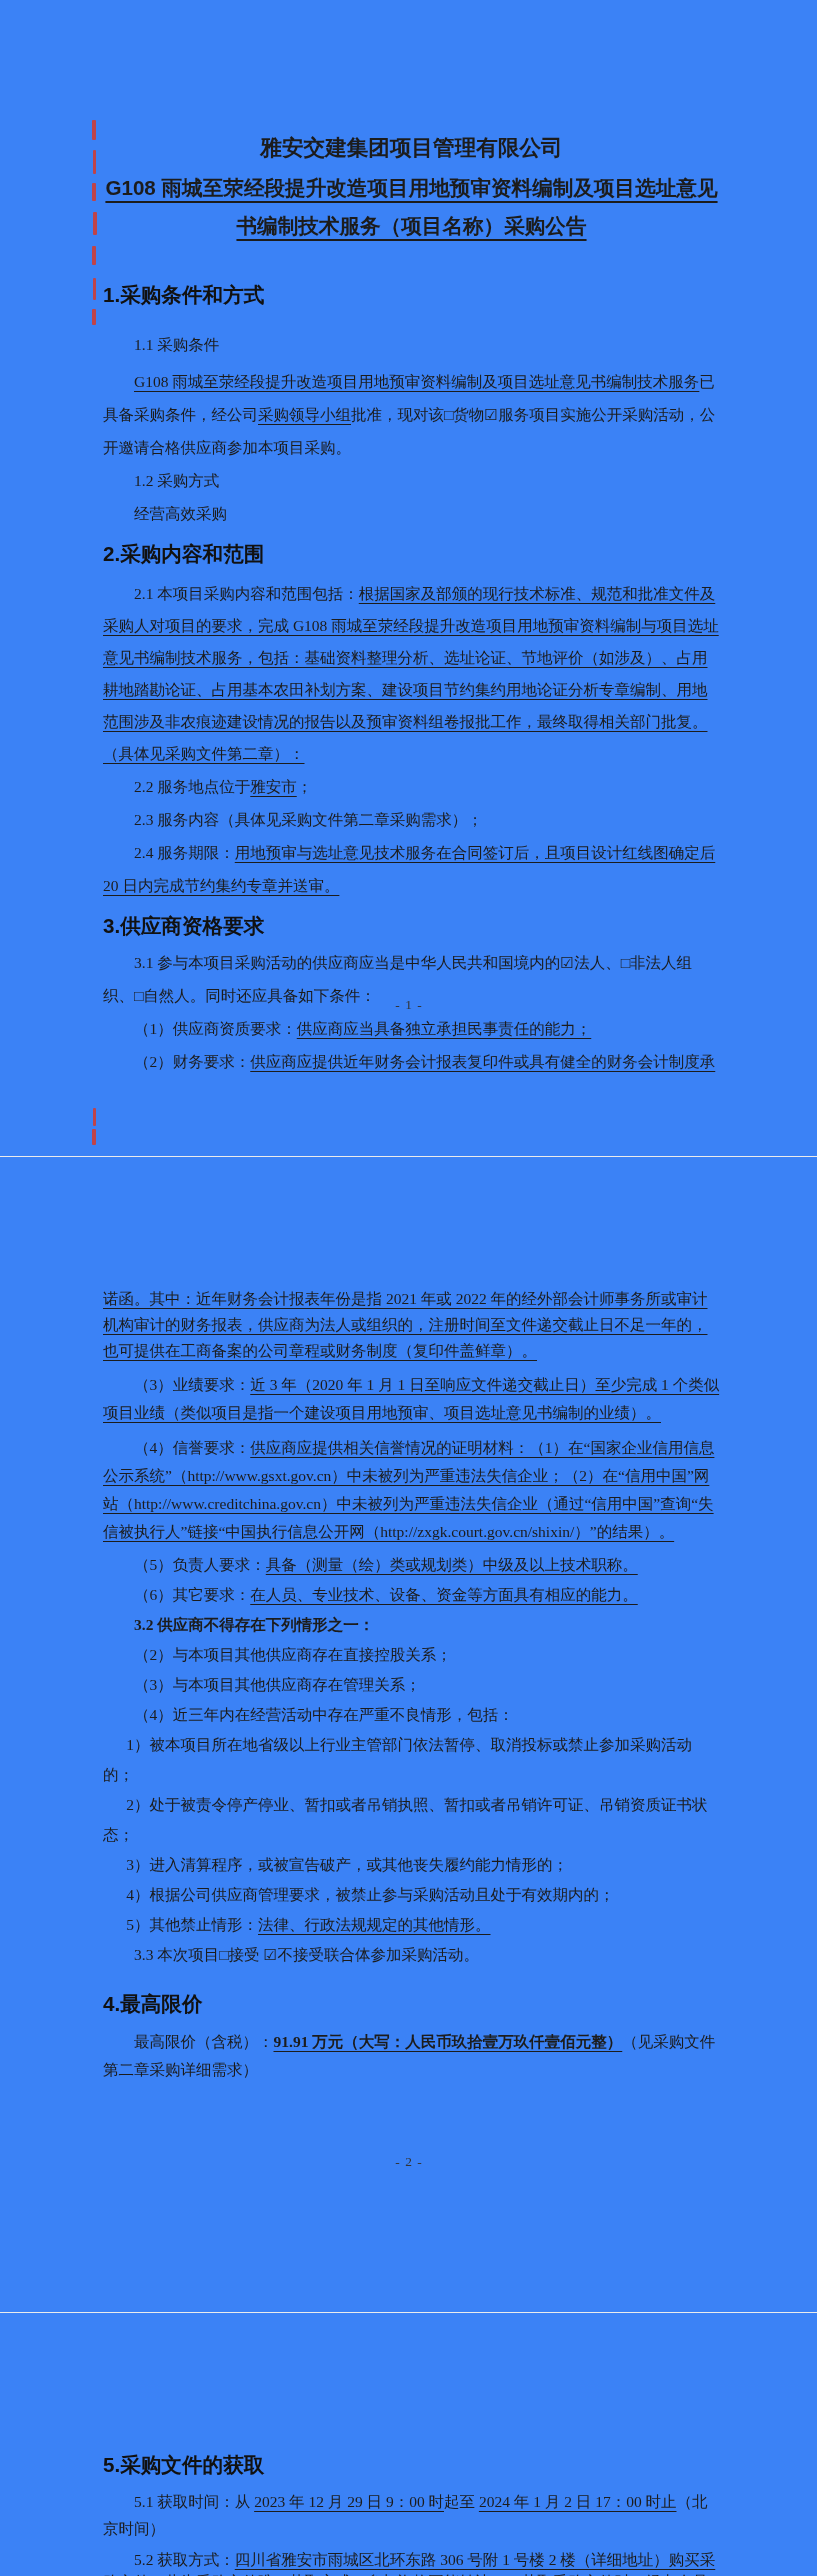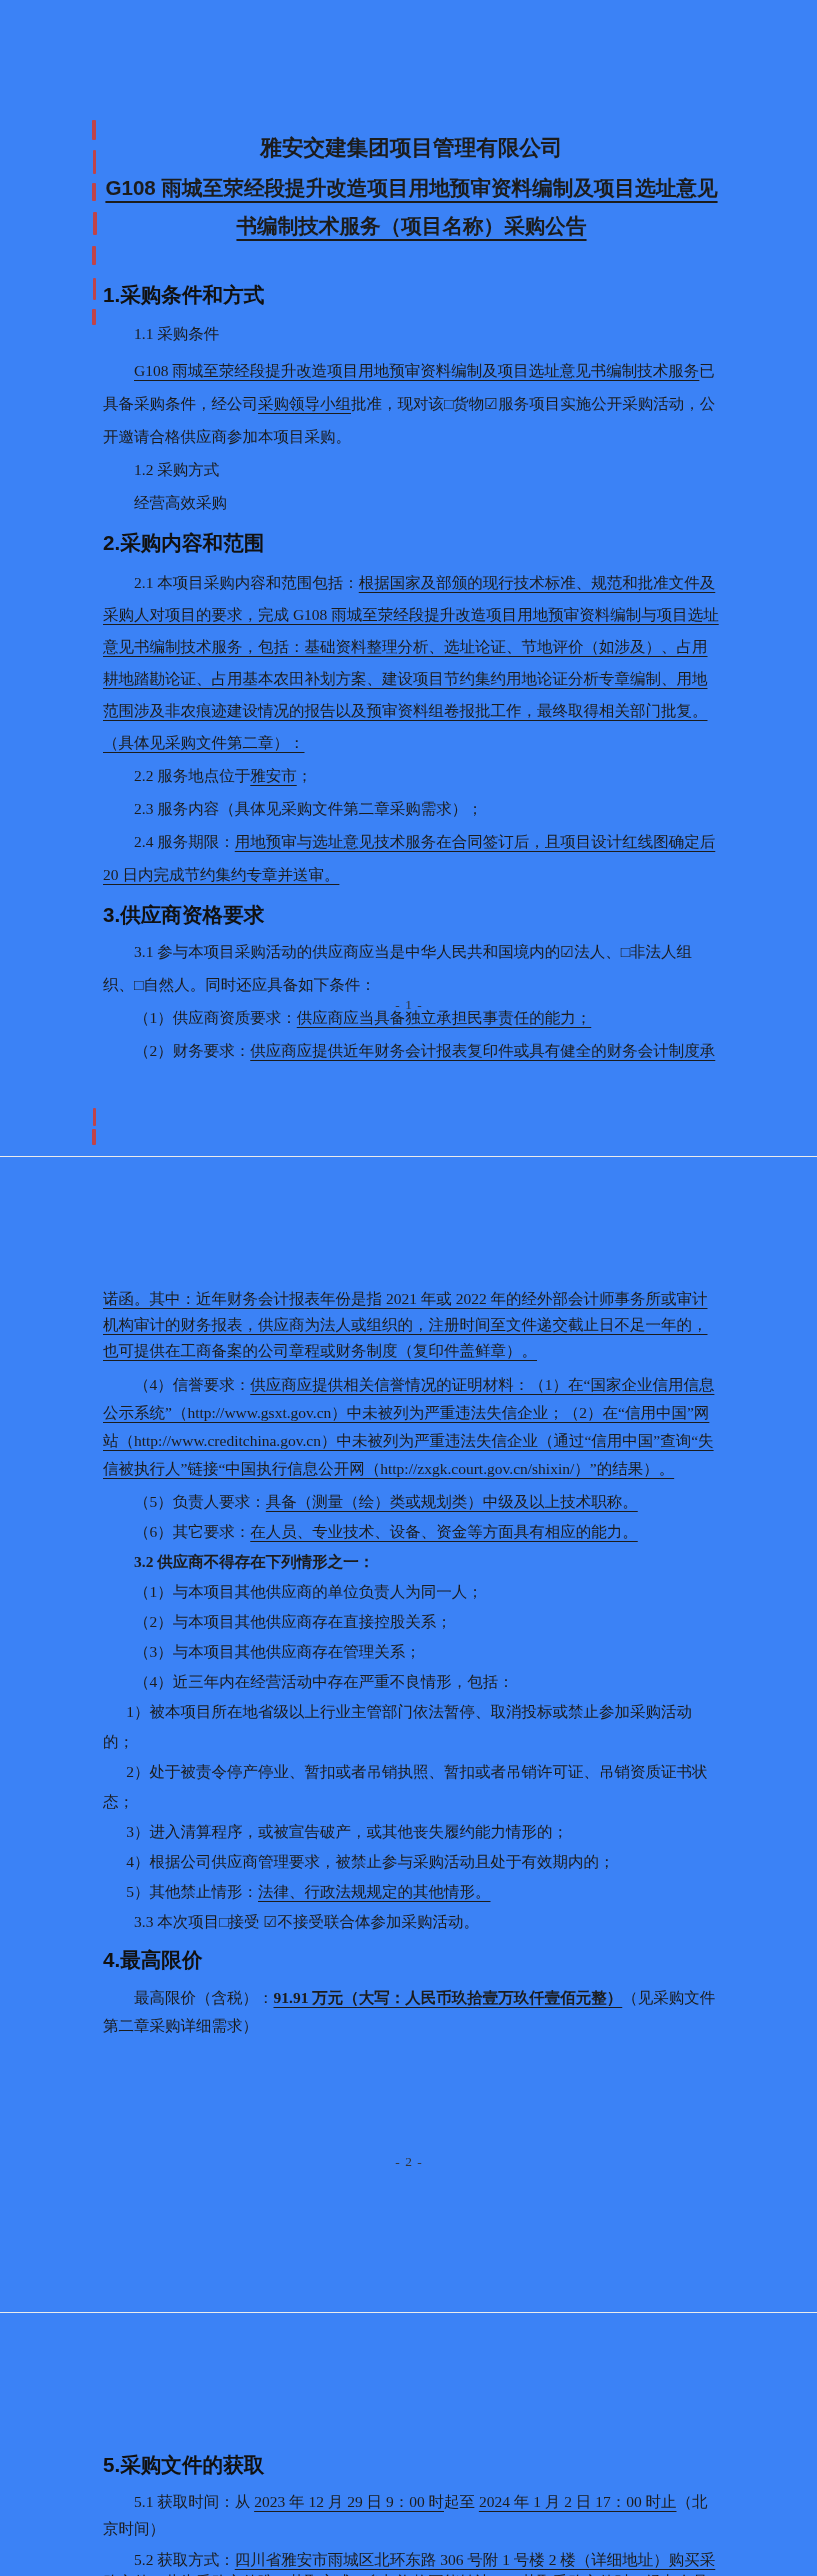--- a/index.html
+++ b/index.html
@@ -28,21 +28,21 @@
     font-weight:bold; font-size:20.6px; line-height:38px; text-align:center; margin:3px 0 0 0;
     text-decoration:underline; text-underline-offset:6.2px; text-decoration-thickness:1.5px;
   }
   
   .ln{font-size:15.5px; line-height:33px; margin:0;}
   .ln.ind{text-indent:2em;}
   .tight{line-height:24px;}
   .xtight{line-height:21.6px;}
   .u{text-decoration:underline; text-underline-offset:4.1px; text-decoration-thickness:1px;}
   .b{font-weight:bold;}
-  .mt8{margin-top:4.1px;}.mt14{margin-top:7.2px;}.mt20{margin-top:10.3px;}.mt28{margin-top:9px;}.mt70{margin-top:36px;}
+  .mt8{margin-top:4.1px;}.mt14{margin-top:7.2px;}.mt20{margin-top:10.3px;}.mt28{margin-top:20px;}.mt70{margin-top:36px;}
   .pagenum{
     position:absolute; left:0; right:0; top:997px; text-align:center;
     font-size:13.4px; color:#333; letter-spacing:1px;
   }
   
   .redmark{position:absolute; left:-9.3px; width:3.6px; background:#d63a2c; opacity:.85; border-radius:1px;}
 </style>
 </head>
 <body>
 
@@ -86,28 +86,28 @@
     <p class="ln ind mt14">3.1 参与本项目采购活动的供应商应当是中华人民共和国境内的☑法人、□非法人组织、□自然人。同时还应具备如下条件：</p>
     <p class="ln ind"><span>（1）供应商资质要求：</span><span class="u">供应商应当具备独立承担民事责任的能力；</span></p>
     <p class="ln ind"><span>（2）财务要求：</span><span class="u">供应商应提供近年财务会计报表复印件或具有健全的财务会计制度承</span></p>
 
     <div class="pagenum">- 1 -</div>
   </div>
 
   <div class="page" style="padding-top:129px;">
     <p class="ln tight u" style="line-height:26px;">诺函。其中：近年财务会计报表年份是指 2021 年或 2022 年的经外部会计师事务所或审计机构审计的财务报表，供应商为法人或组织的，注册时间至文件递交截止日不足一年的，也可提供在工商备案的公司章程或财务制度（复印件盖鲜章）。</p>
 
+    <p class="ln ind mt14" style="line-height:28px;"><span>（3）业绩要求：</span><span class="u">近 3 年（2020 年 1 月 1 日至响应文件递交截止日）至少完成 1 个类似项目业绩（类似项目是指一个建设项目用地预审、项目选址意见书编制的业绩）。</span></p>
 
     <p class="ln ind mt14" style="line-height:28px;"><span>（4）信誉要求：</span><span class="u">供应商应提供相关信誉情况的证明材料：（1）在“国家企业信用信息公示系统”（http://www.gsxt.gov.cn）中未被列为严重违法失信企业；（2）在“信用中国”网站（http://www.creditchina.gov.cn）中未被列为严重违法失信企业（通过“信用中国”查询“失信被执行人”链接“中国执行信息公开网（http://zxgk.court.gov.cn/shixin/）”的结果）。</span></p>
 
     <p class="ln ind mt8" style="line-height:30px;"><span>（5）负责人要求：</span><span class="u">具备（测量（绘）类或规划类）中级及以上技术职称。</span></p>
     <p class="ln ind" style="line-height:30px;"><span>（6）其它要求：</span><span class="u">在人员、专业技术、设备、资金等方面具有相应的能力。</span></p>
 
     <p class="ln ind" style="line-height:30px;font-weight:bold;">3.2 供应商不得存在下列情形之一：</p>
-    <p class="ln ind" style="line-height:30px;">（1）与本项目其他供应商的单位负责人为同一人；</p>
     <p class="ln ind" style="line-height:30px;">（2）与本项目其他供应商存在直接控股关系；</p>
     <p class="ln ind" style="line-height:30px;">（3）与本项目其他供应商存在管理关系；</p>
     <p class="ln ind" style="line-height:30px;">（4）近三年内在经营活动中存在严重不良情形，包括：</p>
 
     <p class="ln" style="line-height:30px;text-indent:1.5em;">1）被本项目所在地省级以上行业主管部门依法暂停、取消投标或禁止参加采购活动的；</p>
     <p class="ln" style="line-height:30px;text-indent:1.5em;">2）处于被责令停产停业、暂扣或者吊销执照、暂扣或者吊销许可证、吊销资质证书状态；</p>
     <p class="ln" style="line-height:30px;text-indent:1.5em;">3）进入清算程序，或被宣告破产，或其他丧失履约能力情形的；</p>
     <p class="ln" style="line-height:30px;text-indent:1.5em;">4）根据公司供应商管理要求，被禁止参与采购活动且处于有效期内的；</p>
     <p class="ln" style="line-height:30px;text-indent:1.5em;"><span>5）其他禁止情形：</span><span class="u">法律、行政法规规定的其他情形。</span></p>
 

